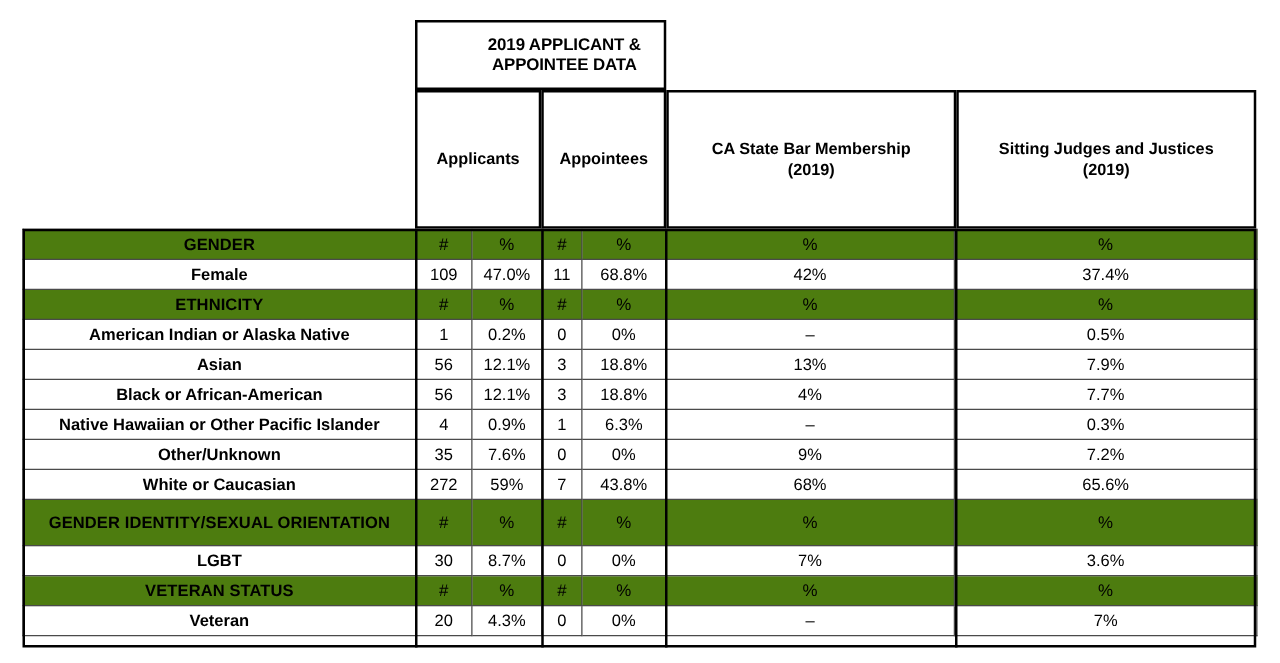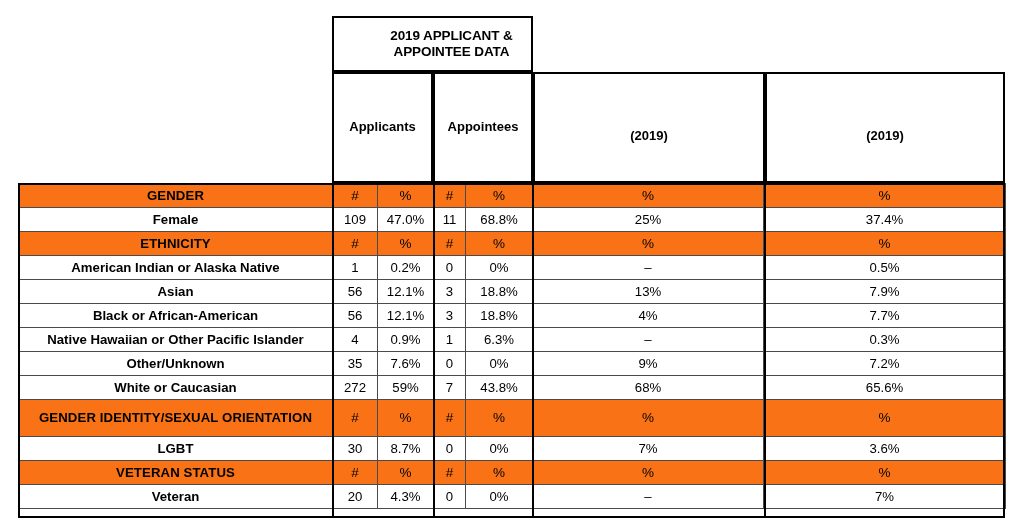--- a/index.html
+++ b/index.html
@@ -82,21 +82,21 @@
     padding: 0;
     height: 21px;
     font-size: 13.2px;
     text-align: center;
     vertical-align: middle;
     line-height: 1.18;
     background: #ffffff;
     white-space: nowrap;
   }
   #data-table tr.section td {
-    background: #f97316;
+    background: #4d7c0f;
     font-weight: bold;
   }
   #data-table tr.section td.cat {
     font-size: 13.2px;
     letter-spacing: 0.1px;
   }
   #data-table tr.section td.num,
   #data-table tr.section td.pct {
     font-weight: normal;
     font-size: 13.5px;
@@ -149,28 +149,28 @@
     <div class="hdr-col" id="hdr-applicants">
       <span>Applicants</span>
     </div>
 
     <div class="hdr-col" id="hdr-appointees">
       <span>Appointees</span>
     </div>
 
     <div class="hdr-col" id="hdr-bar">
       <span>
-        <br>
+        <span>CA State Bar Membership</span><br>
         <span>(2019)</span>
       </span>
     </div>
 
     <div class="hdr-col" id="hdr-judges">
       <span>
-        <br>
+        <span>Sitting Judges and Justices</span><br>
         <span>(2019)</span>
       </span>
     </div>
 
   </div>
 
   <table id="data-table">
     <colgroup>
       <col style="width:314px">
       <col style="width:45px">
@@ -189,21 +189,21 @@
           <td class="pct">%</td>
           <td class="pct">%</td>
           <td class="pct">%</td>
         </tr>
         <tr>
           <td class="cat">Female</td>
           <td class="num">109</td>
           <td class="pct">47.0%</td>
           <td class="num">11</td>
           <td class="pct">68.8%</td>
-          <td class="pct">25%</td>
+          <td class="pct">42%</td>
           <td class="pct">37.4%</td>
         </tr>
         <tr class="section">
           <td class="cat">ETHNICITY</td>
           <td class="num">#</td>
           <td class="pct">%</td>
           <td class="num">#</td>
           <td class="pct">%</td>
           <td class="pct">%</td>
           <td class="pct">%</td>

